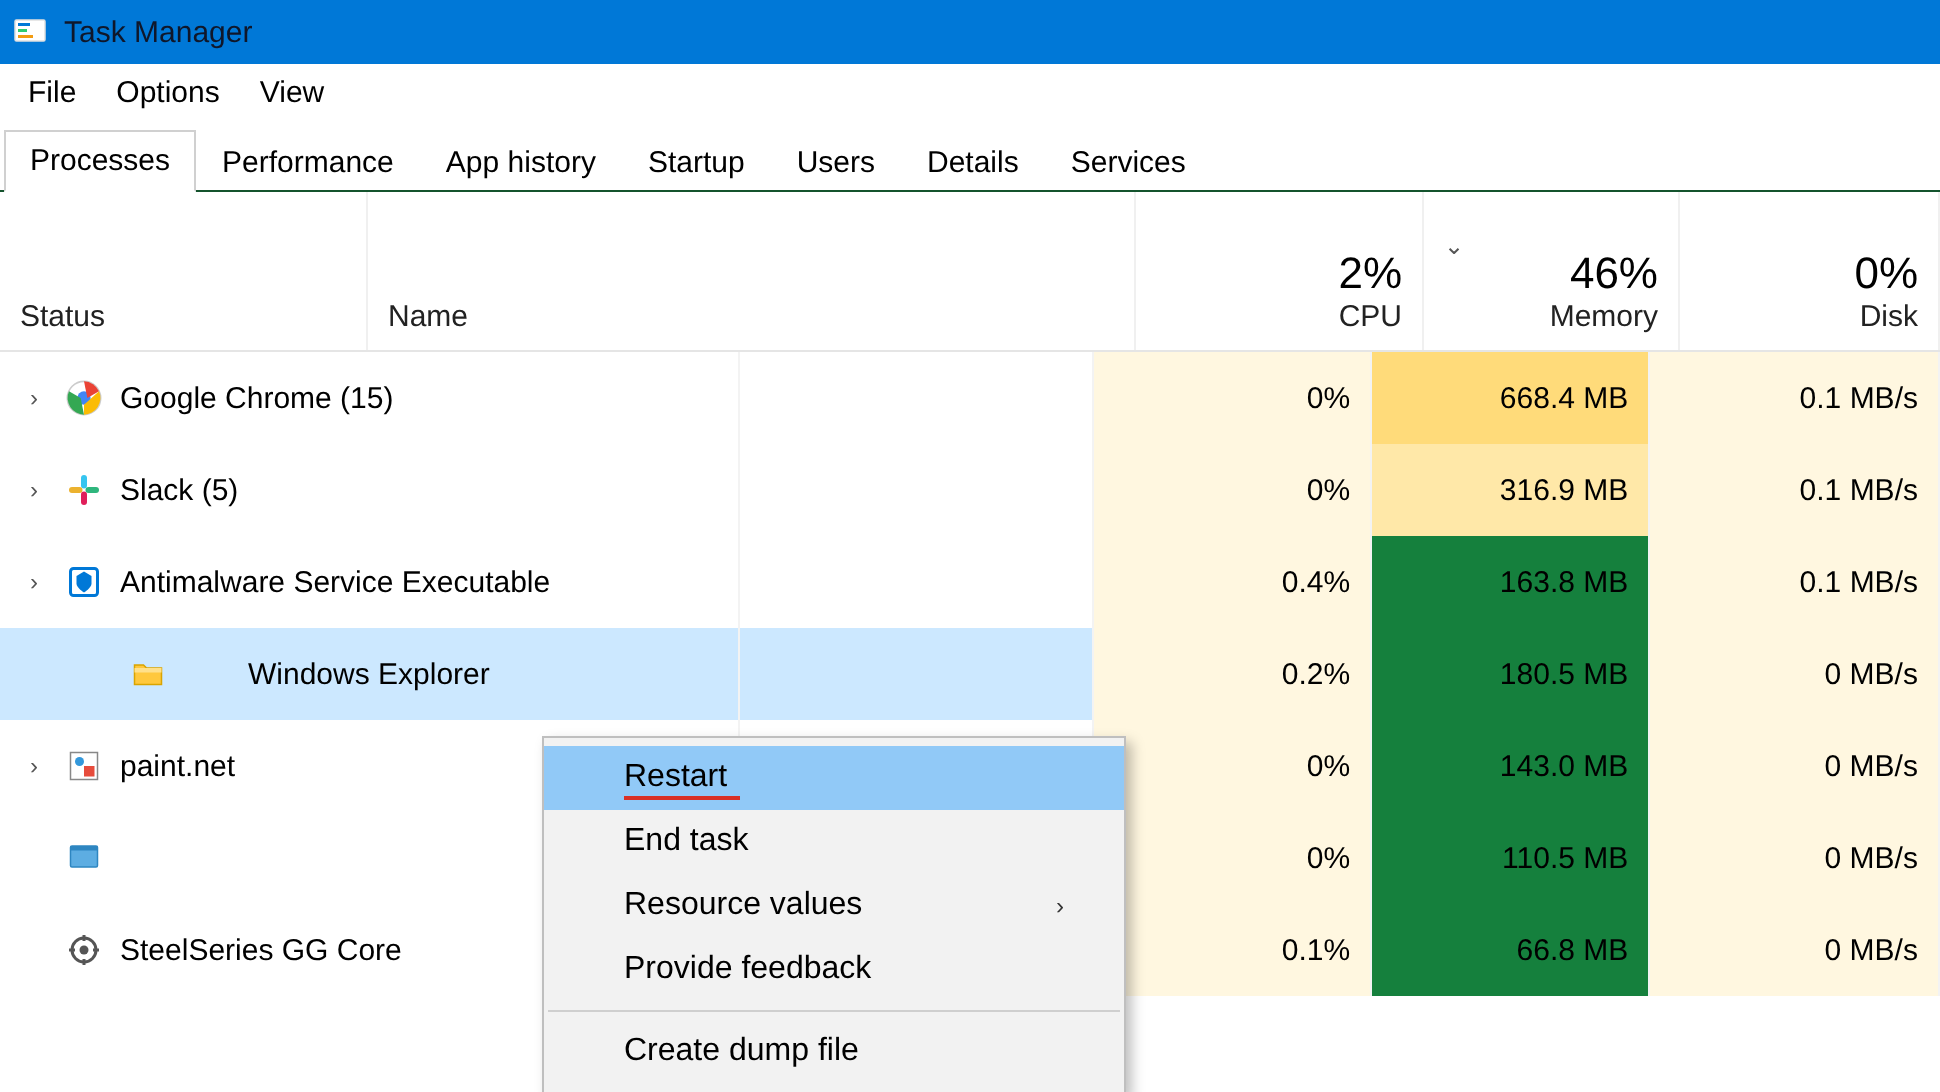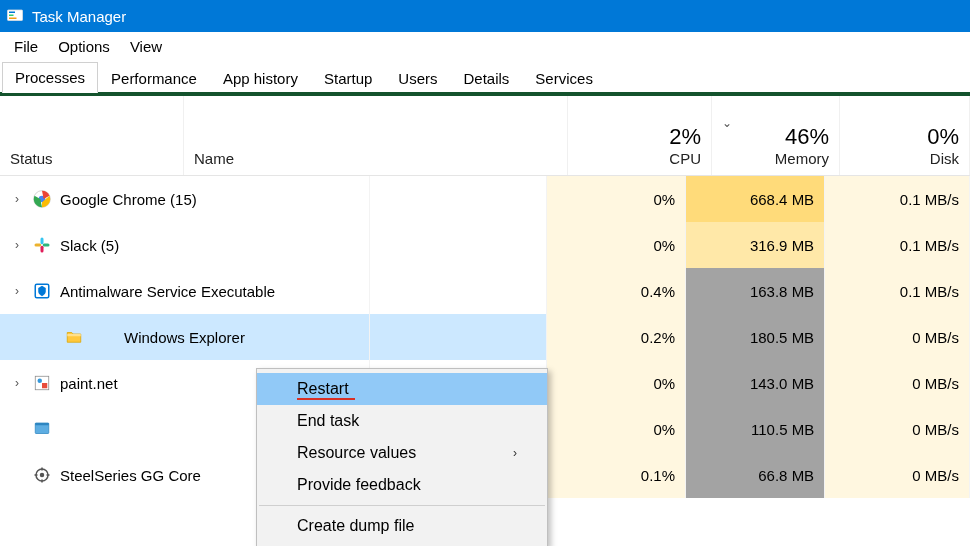--- a/index.html
+++ b/index.html
@@ -8,21 +8,21 @@
     font-family: "Segoe UI", Tahoma, sans-serif;
     font-size: 15px;
     color: #000;
     background: #fff;
     width: 970px;
     height: 546px;
     overflow: hidden;
   }
   .titlebar {
     background: #0078d7;
-    color: #ffffff;
+    color: #0f172a;
     height: 32px;
     display: flex;
     align-items: center;
     padding: 0 6px;
     font-size: 15px;
   }
   .titlebar .icon {
     width: 18px; height: 18px;
     margin-right: 8px;
     display: inline-flex;
@@ -38,21 +38,21 @@
   }
   .menubar .menu-item {
     padding: 4px 10px;
     font-size: 15px;
     cursor: default;
   }
   .tabs {
     display: flex;
     align-items: flex-end;
     padding-left: 2px;
-    border-bottom: 4px solid #14532d;
+    border-bottom: 1px solid #14532d;
     height: 34px;
   }
   .tab {
     padding: 6px 12px;
     font-size: 15px;
     border: 1px solid transparent;
     border-bottom: none;
     cursor: default;
     position: relative;
     top: 1px;
@@ -126,27 +126,27 @@
   .proc-icon {
     width: 20px; height: 20px;
     display: inline-flex;
     align-items: center;
     justify-content: center;
     flex-shrink: 0;
   }
   .proc-label { white-space: nowrap; overflow: hidden; text-overflow: ellipsis; }
   
   .heat0 { background: #fff7e0; }
-  .heat1 { background: #a3a3a3; }
+  .heat1 { background: #15803d; }
   .heat2 { background: #ffe8a8; }
   .heat3 { background: #ffdb7a; }
   
   .context-menu {
     position: absolute;
-    left: 256px;
+    left: 271px;
     top: 368px;
     width: 292px;
     background: #f2f2f2;
     border: 1px solid #bfbfbf;
     box-shadow: 3px 3px 6px rgba(0,0,0,0.25);
     padding: 4px 0;
     z-index: 10;
   }
   .ctx-item {
     display: flex;

